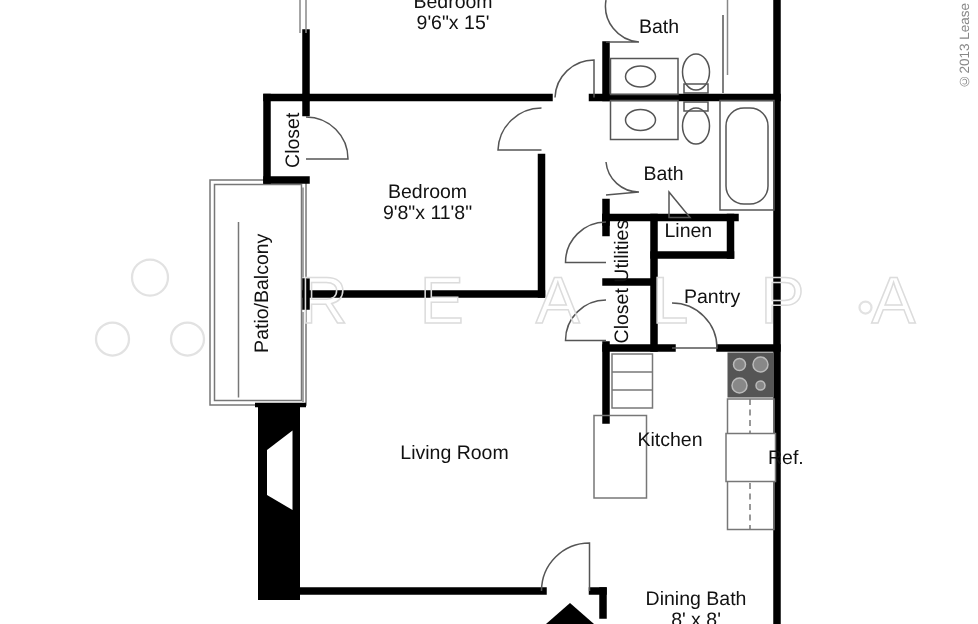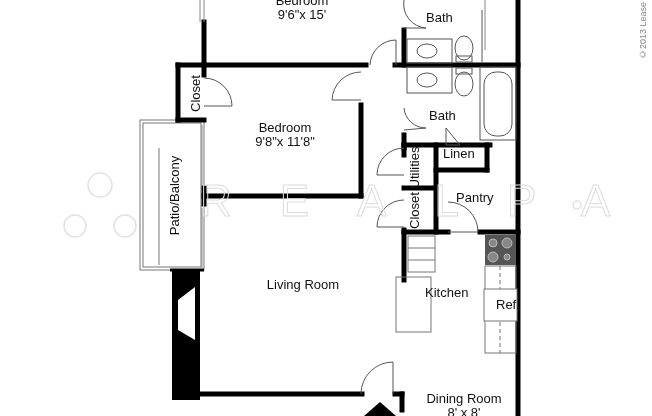--- a/index.html
+++ b/index.html
@@ -136,21 +136,21 @@
 <div class="lbl" style="left:245px;top:121px;width:80px;">
   <div>Bedroom</div>
   <div>9'8"x 11'8"</div>
 </div>
 <div class="lbl" style="left:429px;top:109px;">Bath</div>
 <div class="lbl" style="left:443px;top:147px;">Linen</div>
 <div class="vlbl" style="left:384px;top:160px;width:60px;">Utilities</div>
 <div class="vlbl" style="left:389px;top:203px;width:50px;">Closet</div>
 <div class="lbl" style="left:456px;top:191px;">Pantry</div>
 <div class="vlbl" style="left:124px;top:188px;width:100px;">Patio/Balcony</div>
-<div class="lbl" style="left:253px;top:278px;width:100px;text-align:center;">
+<div class="lbl" style="left:253px;top:295px;width:100px;text-align:center;">
   <div>Living Room</div>
 </div>
 <div class="lbl" style="left:425px;top:286px;">Kitchen</div>
-<div class="lbl" style="left:496px;top:298px;">Ref.</div>
+<div class="lbl" style="left:512px;top:298px;">Ref.</div>
 <div class="lbl" style="left:414px;top:392px;width:100px;">
-  <div>Dining Room</div>
+  <div>Dining Bath</div>
   <div>8' x 8'</div>
 </div>
 
 </body></html>

